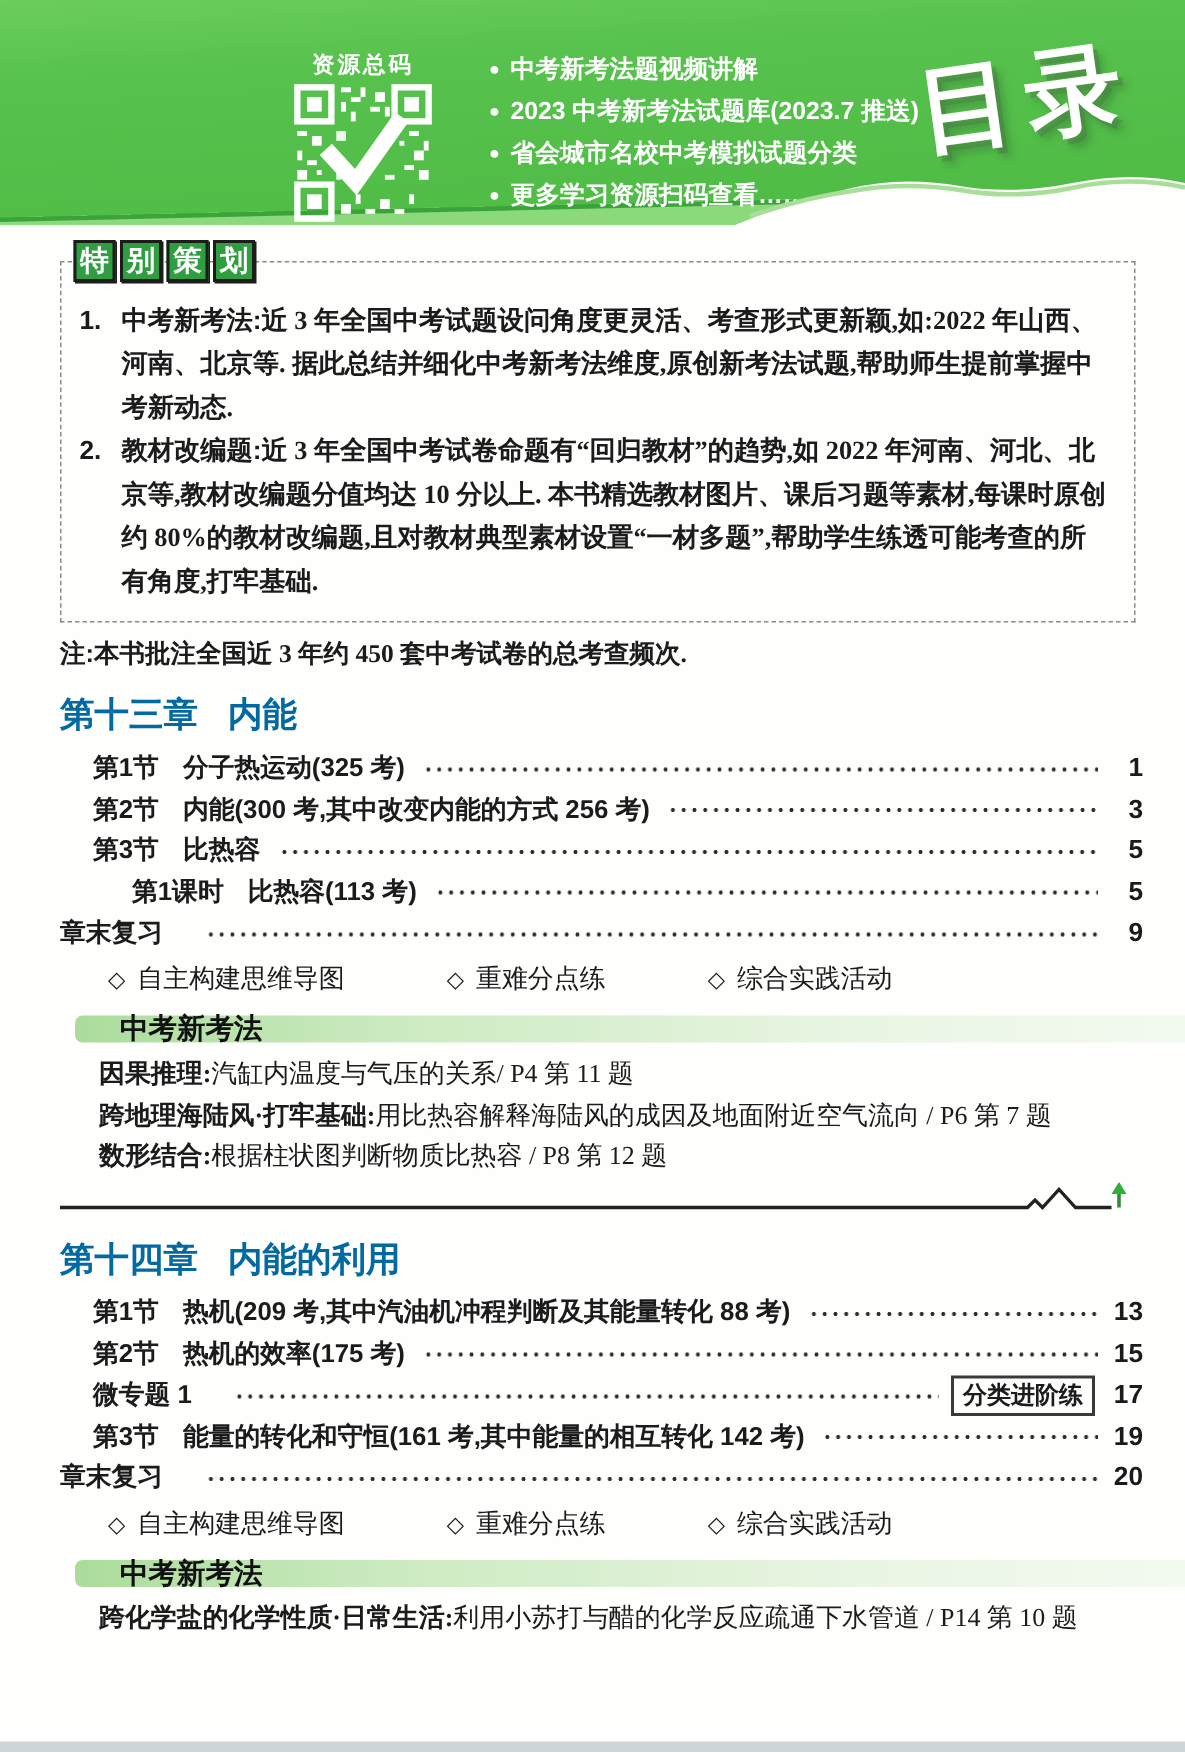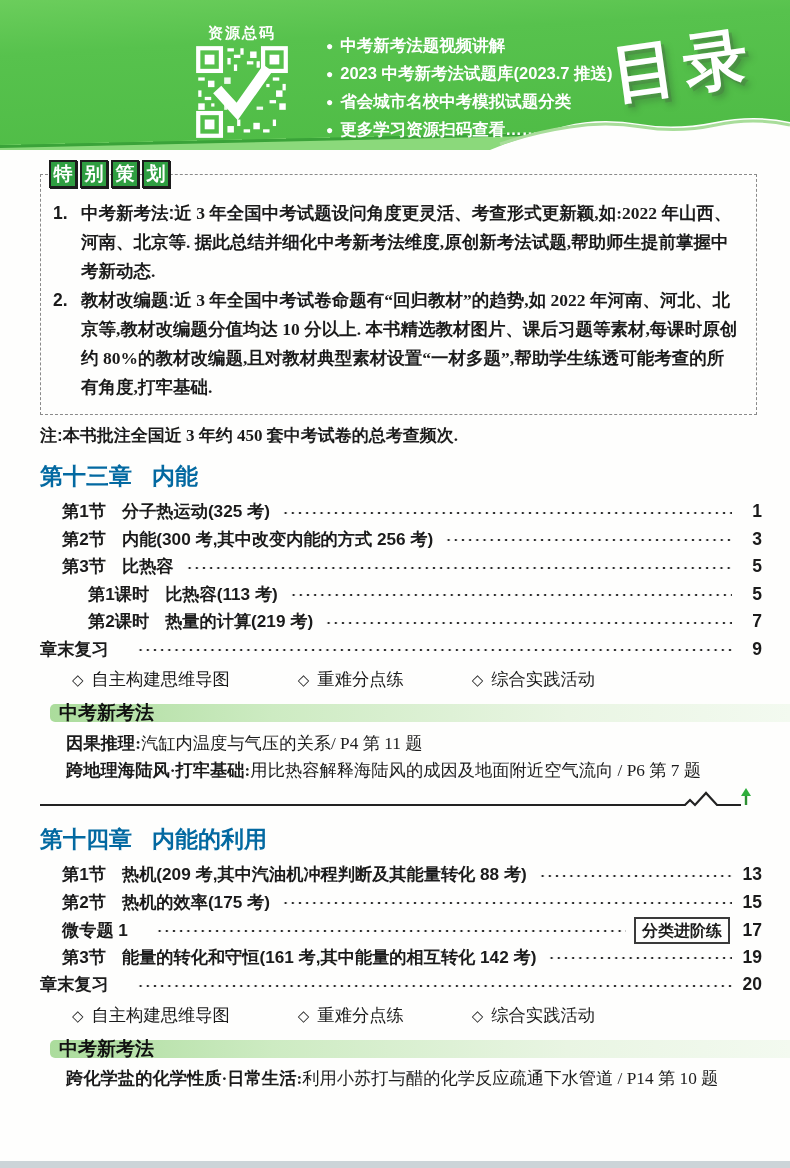--- a/index.html
+++ b/index.html
@@ -12,21 +12,21 @@
 
   
   .banner { position:relative; height:150px; background:#8bd97b; overflow:hidden; }
   .banner-sheet {
     position:absolute; left:-14px; right:-14px; top:-16px; bottom:14px;
     background:linear-gradient(178deg,#6ecf5e 0%,#57c24d 35%,#4fbc46 100%);
     transform:rotate(-1.3deg);
     box-shadow:0 3px 0 #3aa339;
   }
   .banner-wave { position:absolute; left:0; bottom:0; width:790px; height:46px; }
-  .qr-area { position:absolute; left:186px; top:24px; width:112px; text-align:center; }
+  .qr-area { position:absolute; left:186px; top:34px; width:112px; text-align:center; }
   .qr-caption { color:#fff; font-family:"Liberation Sans",sans-serif; font-weight:700; font-size:15px; letter-spacing:2px; }
   .qr-svg { margin-top:2px; width:94px; height:94px; }
   .banner-bullets { position:absolute; left:326px; top:32px; list-style:none; }
   .banner-bullets li { display:flex; align-items:center; height:28px; color:#fff;
     font-family:"Liberation Sans",sans-serif; font-weight:700; font-size:16.5px; }
   .b-dot { font-size:12px; margin-right:7px; }
   .banner-title {
     position:absolute; right:34px; top:22px;
     font-family:"Liberation Sans",sans-serif; font-weight:700; font-size:64px; color:#fff;
     letter-spacing:8px; transform:rotate(-8deg);
@@ -70,21 +70,21 @@
   .page-num { min-width:22px; text-align:right; font-weight:700; font-size:17.5px; }
   .badge { border:2px solid #3a3a3a; padding:0 6px; margin-right:10px; white-space:nowrap;
     font-weight:700; font-size:16px; line-height:23px; }
   .activities { display:flex; margin:3px 0 0 72px; height:28px; 
     font-size:17.3px; font-weight:400; }
   .activity { margin-right:68px; white-space:nowrap; }
   .diamond { margin-right:8px; font-size:15px; }
 
   
   .new-exam { margin:9px 0 0 0; }
-  .ne-band { margin-left:50px; height:18px; display:flex; align-items:center; padding-left:9px;
+  .ne-band { margin-left:50px; height:18px; display:flex; align-items:center; padding-left:30px;
     background:linear-gradient(90deg,#abdc9c 0%,#cdebc2 30%,#e9f5e3 70%,#f3faf0 100%);
     border-radius:5px 0 0 5px;
     font-family:"Liberation Sans",sans-serif; font-weight:700; font-size:19px; color:#111; }
   .ne-items { margin:7px 0 0 66px; }
   .ne-item { height:27.5px; display:flex; align-items:center; font-size:17.3px; font-weight:500; white-space:nowrap; }
   .ne-lead { font-weight:700; }
   .end-line { display:block; margin:4px 0 0 40px; }
   .photo-edge { position:absolute; left:0; right:0; bottom:0; height:7px; background:#ccd4d8; }
 </style>
 </head>
@@ -209,26 +209,20 @@
     <span class="row-title">比热容</span>
     <span class="leader"></span>
     <span class="page-num">5</span>
   </div>
   <div class="toc-row indent-2">
     <span class="row-num">第1课时</span>
     <span class="row-title">比热容(113 考)</span>
     <span class="leader"></span>
     <span class="page-num">5</span>
   </div>
-  <div class="toc-row indent-2">
-    <span class="row-num">第2课时</span>
-    <span class="row-title">热量的计算(219 考)</span>
-    <span class="leader"></span>
-    <span class="page-num">7</span>
-  </div>
   <div class="toc-row review">
     <span class="row-num">章末复习</span>
     <span class="leader"></span>
     <span class="page-num">9</span>
   </div>
 
   <div class="activities">
     <span class="activity"><span class="diamond">◇</span><span>自主构建思维导图</span></span>
     <span class="activity"><span class="diamond">◇</span><span>重难分点练</span></span>
     <span class="activity"><span class="diamond">◇</span><span>综合实践活动</span></span>
@@ -238,20 +232,24 @@
     <div class="ne-band">中考新考法</div>
     <div class="ne-items">
       <div class="ne-item">
           <span class="ne-lead">因果推理:</span>
           <span>汽缸内温度与气压的关系/ P4 第 11 题</span>
         </div>
       <div class="ne-item">
           <span class="ne-lead">跨地理海陆风·打牢基础:</span>
           <span>用比热容解释海陆风的成因及地面附近空气流向 / P6 第 7 题</span>
         </div>
+      <div class="ne-item">
+          <span class="ne-lead">数形结合:</span>
+          <span>根据柱状图判断物质比热容 / P8 第 12 题</span>
+        </div>
     </div>
     <svg class="end-line" width="717" height="22" viewBox="0 0 717 22" aria-hidden="true">
       <path d="M0,17 H645 l5,-5 l5,5 l11,-12 l11,12 H701" fill="none" stroke="#222" stroke-width="2.2"></path>
       <line x1="706" y1="17" x2="706" y2="6" stroke="#2d8f33" stroke-width="2.4"></line>
       <path d="M701,8 L711,8 L706,0 Z" fill="#2fae3c"></path>
     </svg>
   </div>
 
   <div class="chapter-heading">
     <span>第十四章</span><span class="ch-name">内能的利用</span>

